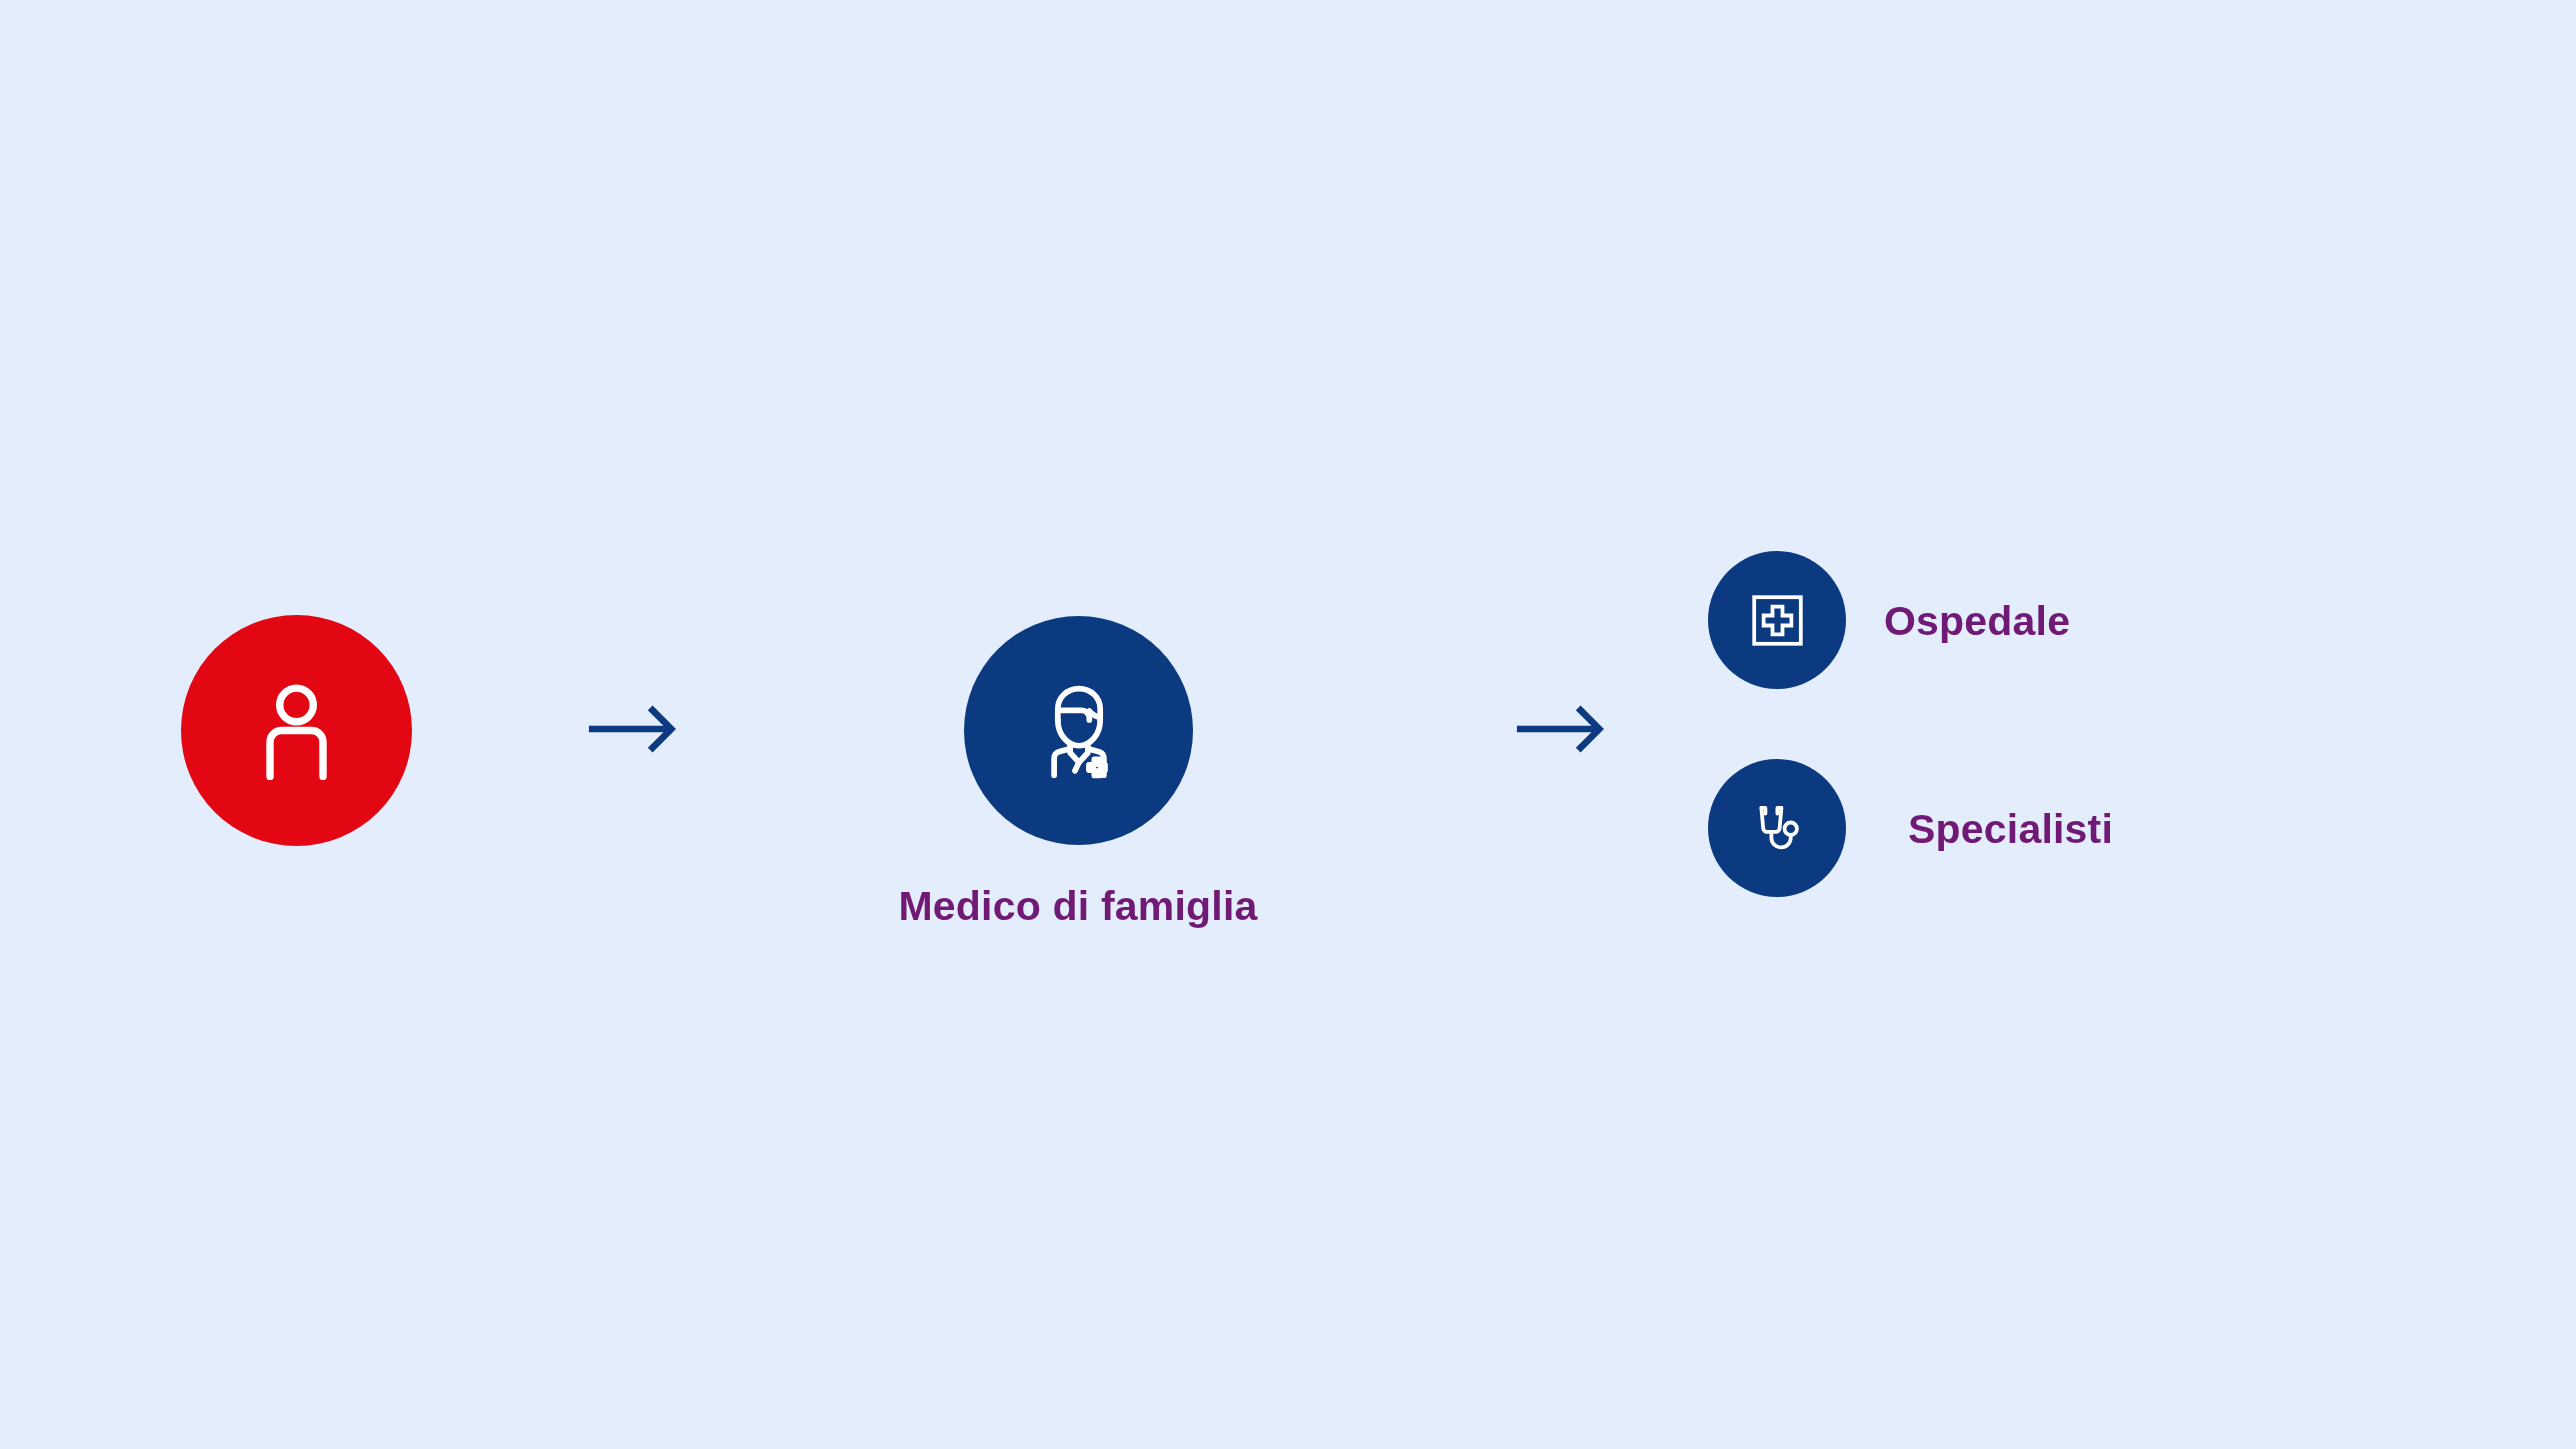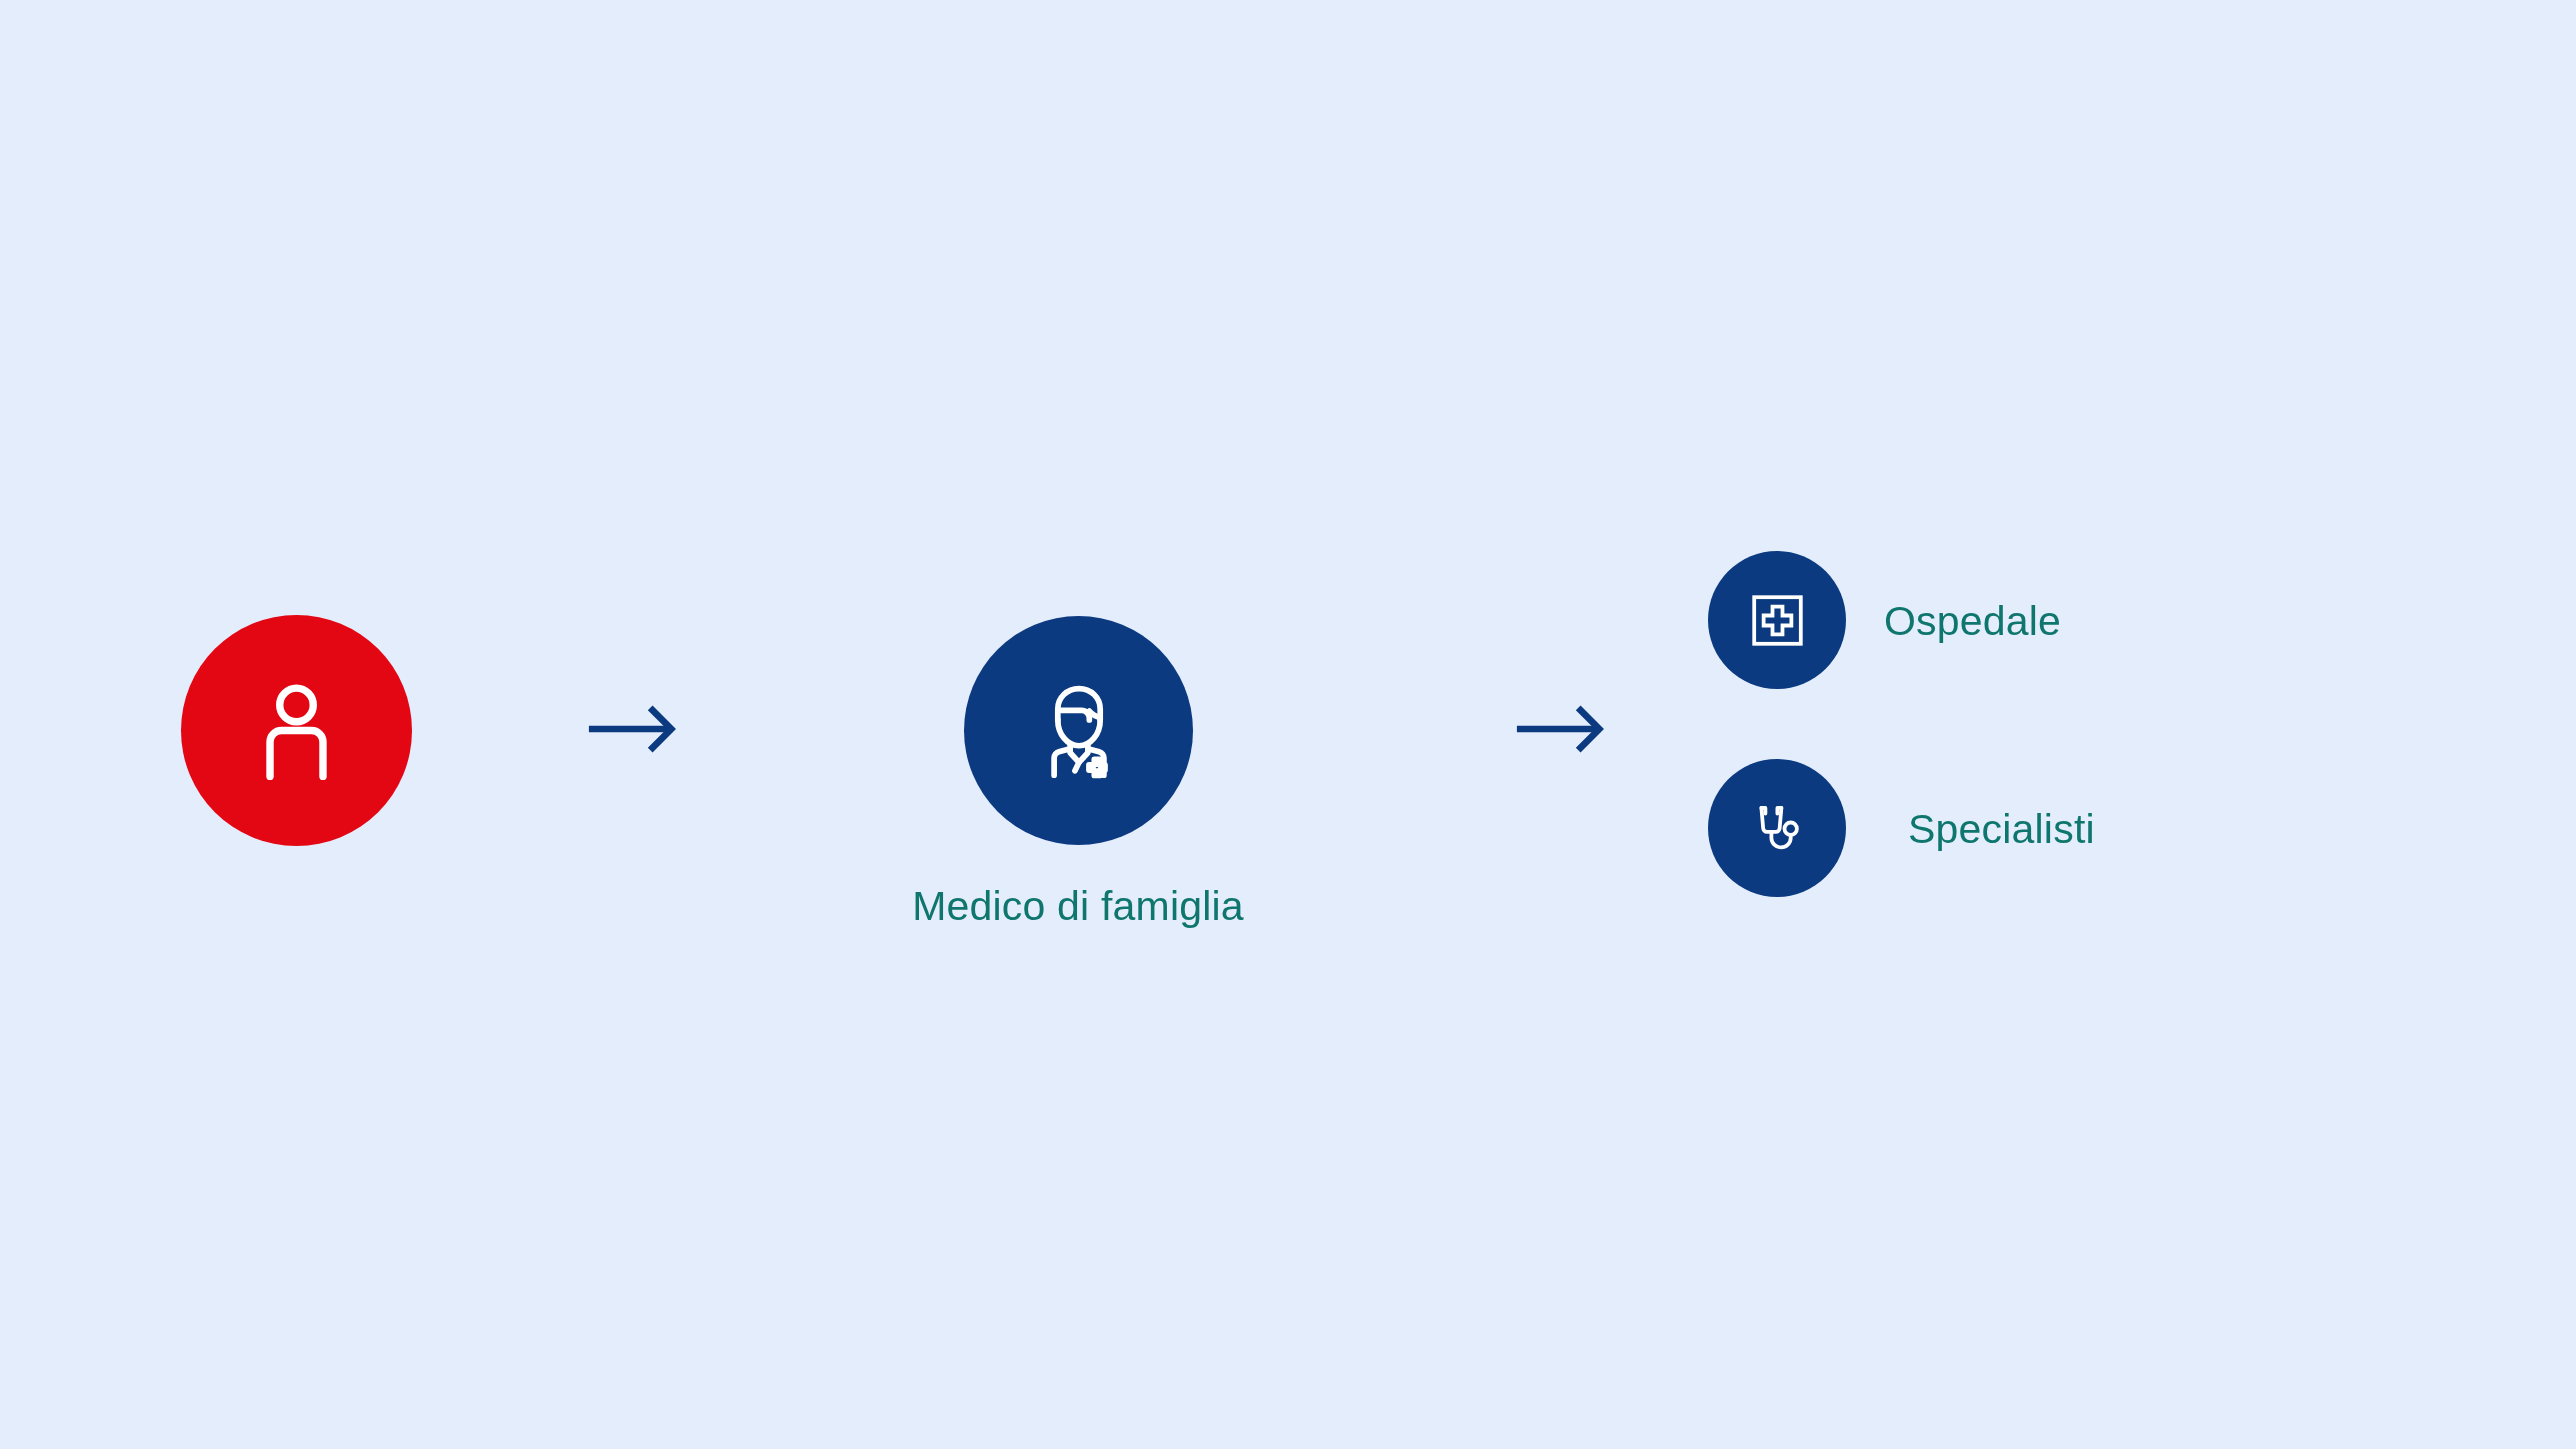--- a/index.html
+++ b/index.html
@@ -68,23 +68,23 @@
     color: #0b3a80;
     line-height: 1;
   }
   .arrow svg { display: block; }
   .arrow-1 { left: 587px; top: 704px; }
   .arrow-2 { left: 1515px; top: 704px; }
 
   
   .label {
     position: absolute;
-    color: #0f766e;
+    color: #701a75;
     font-size: 41px;
-    font-weight: 400;
+    font-weight: 700;
     letter-spacing: 0.2px;
     white-space: nowrap;
   }
   .label-doctor {
     left: 1078px;
     top: 883px;
     transform: translateX(-50%);
     text-align: right;
   }
   .label-hospital {

